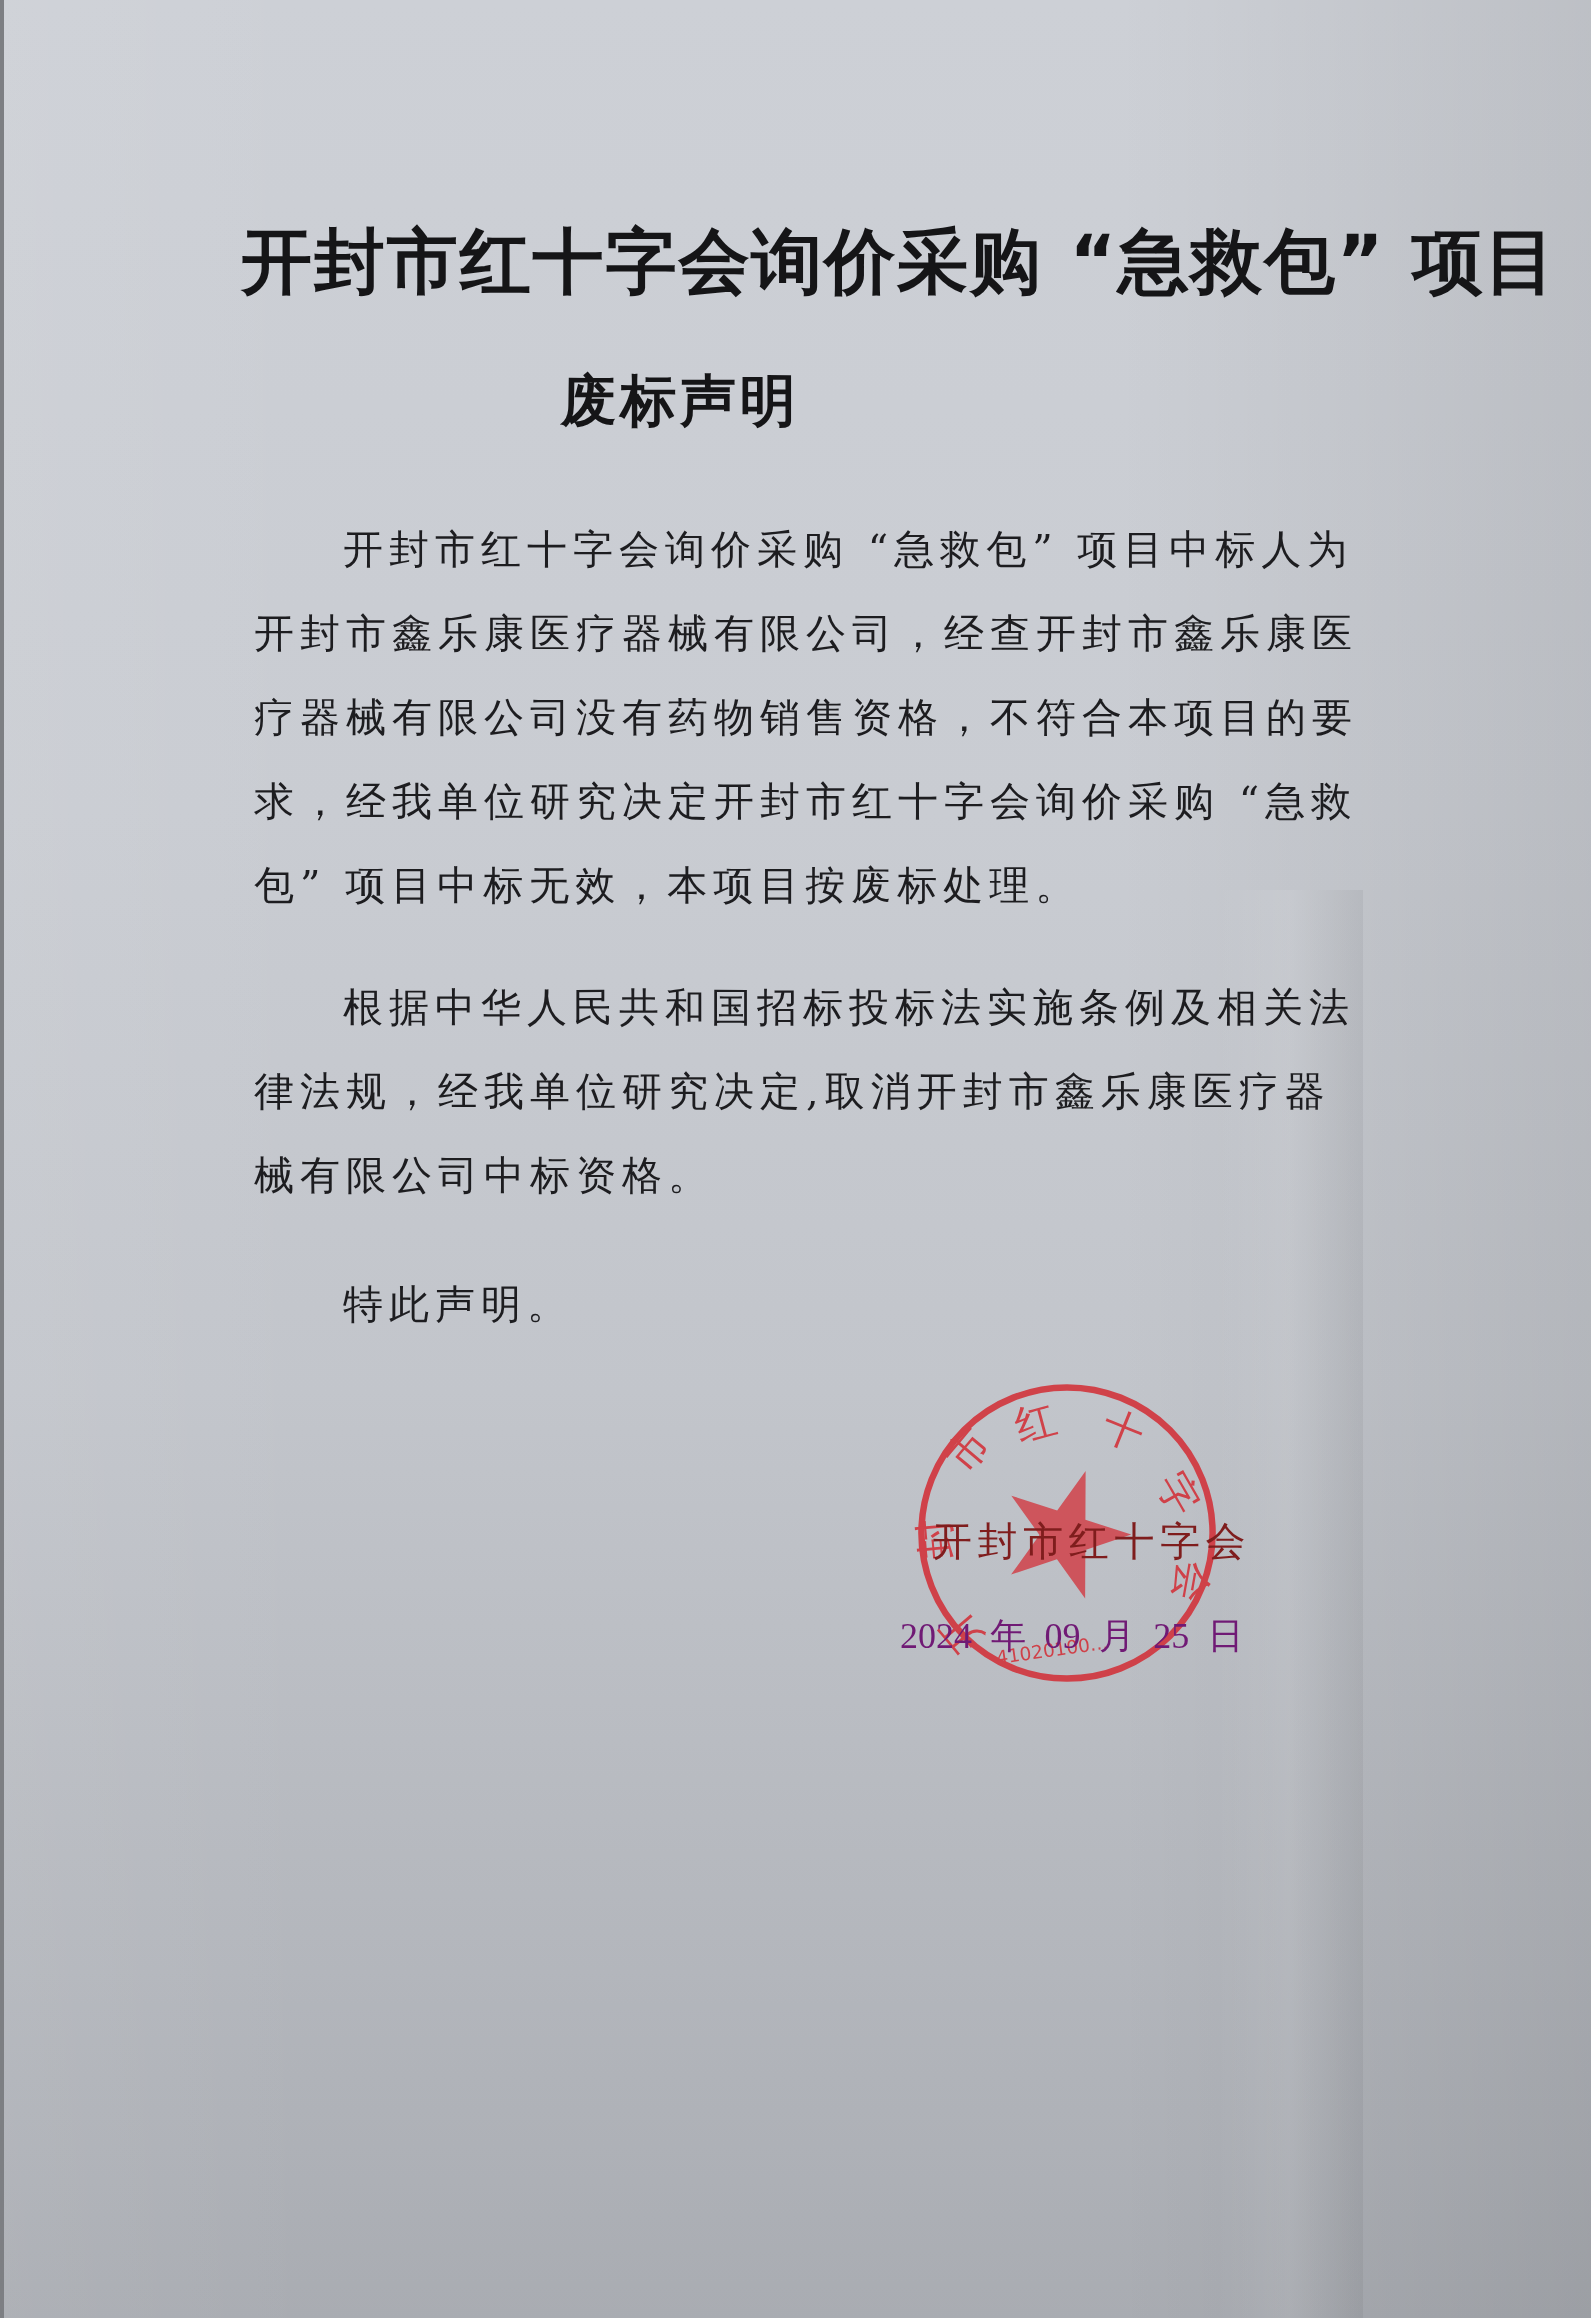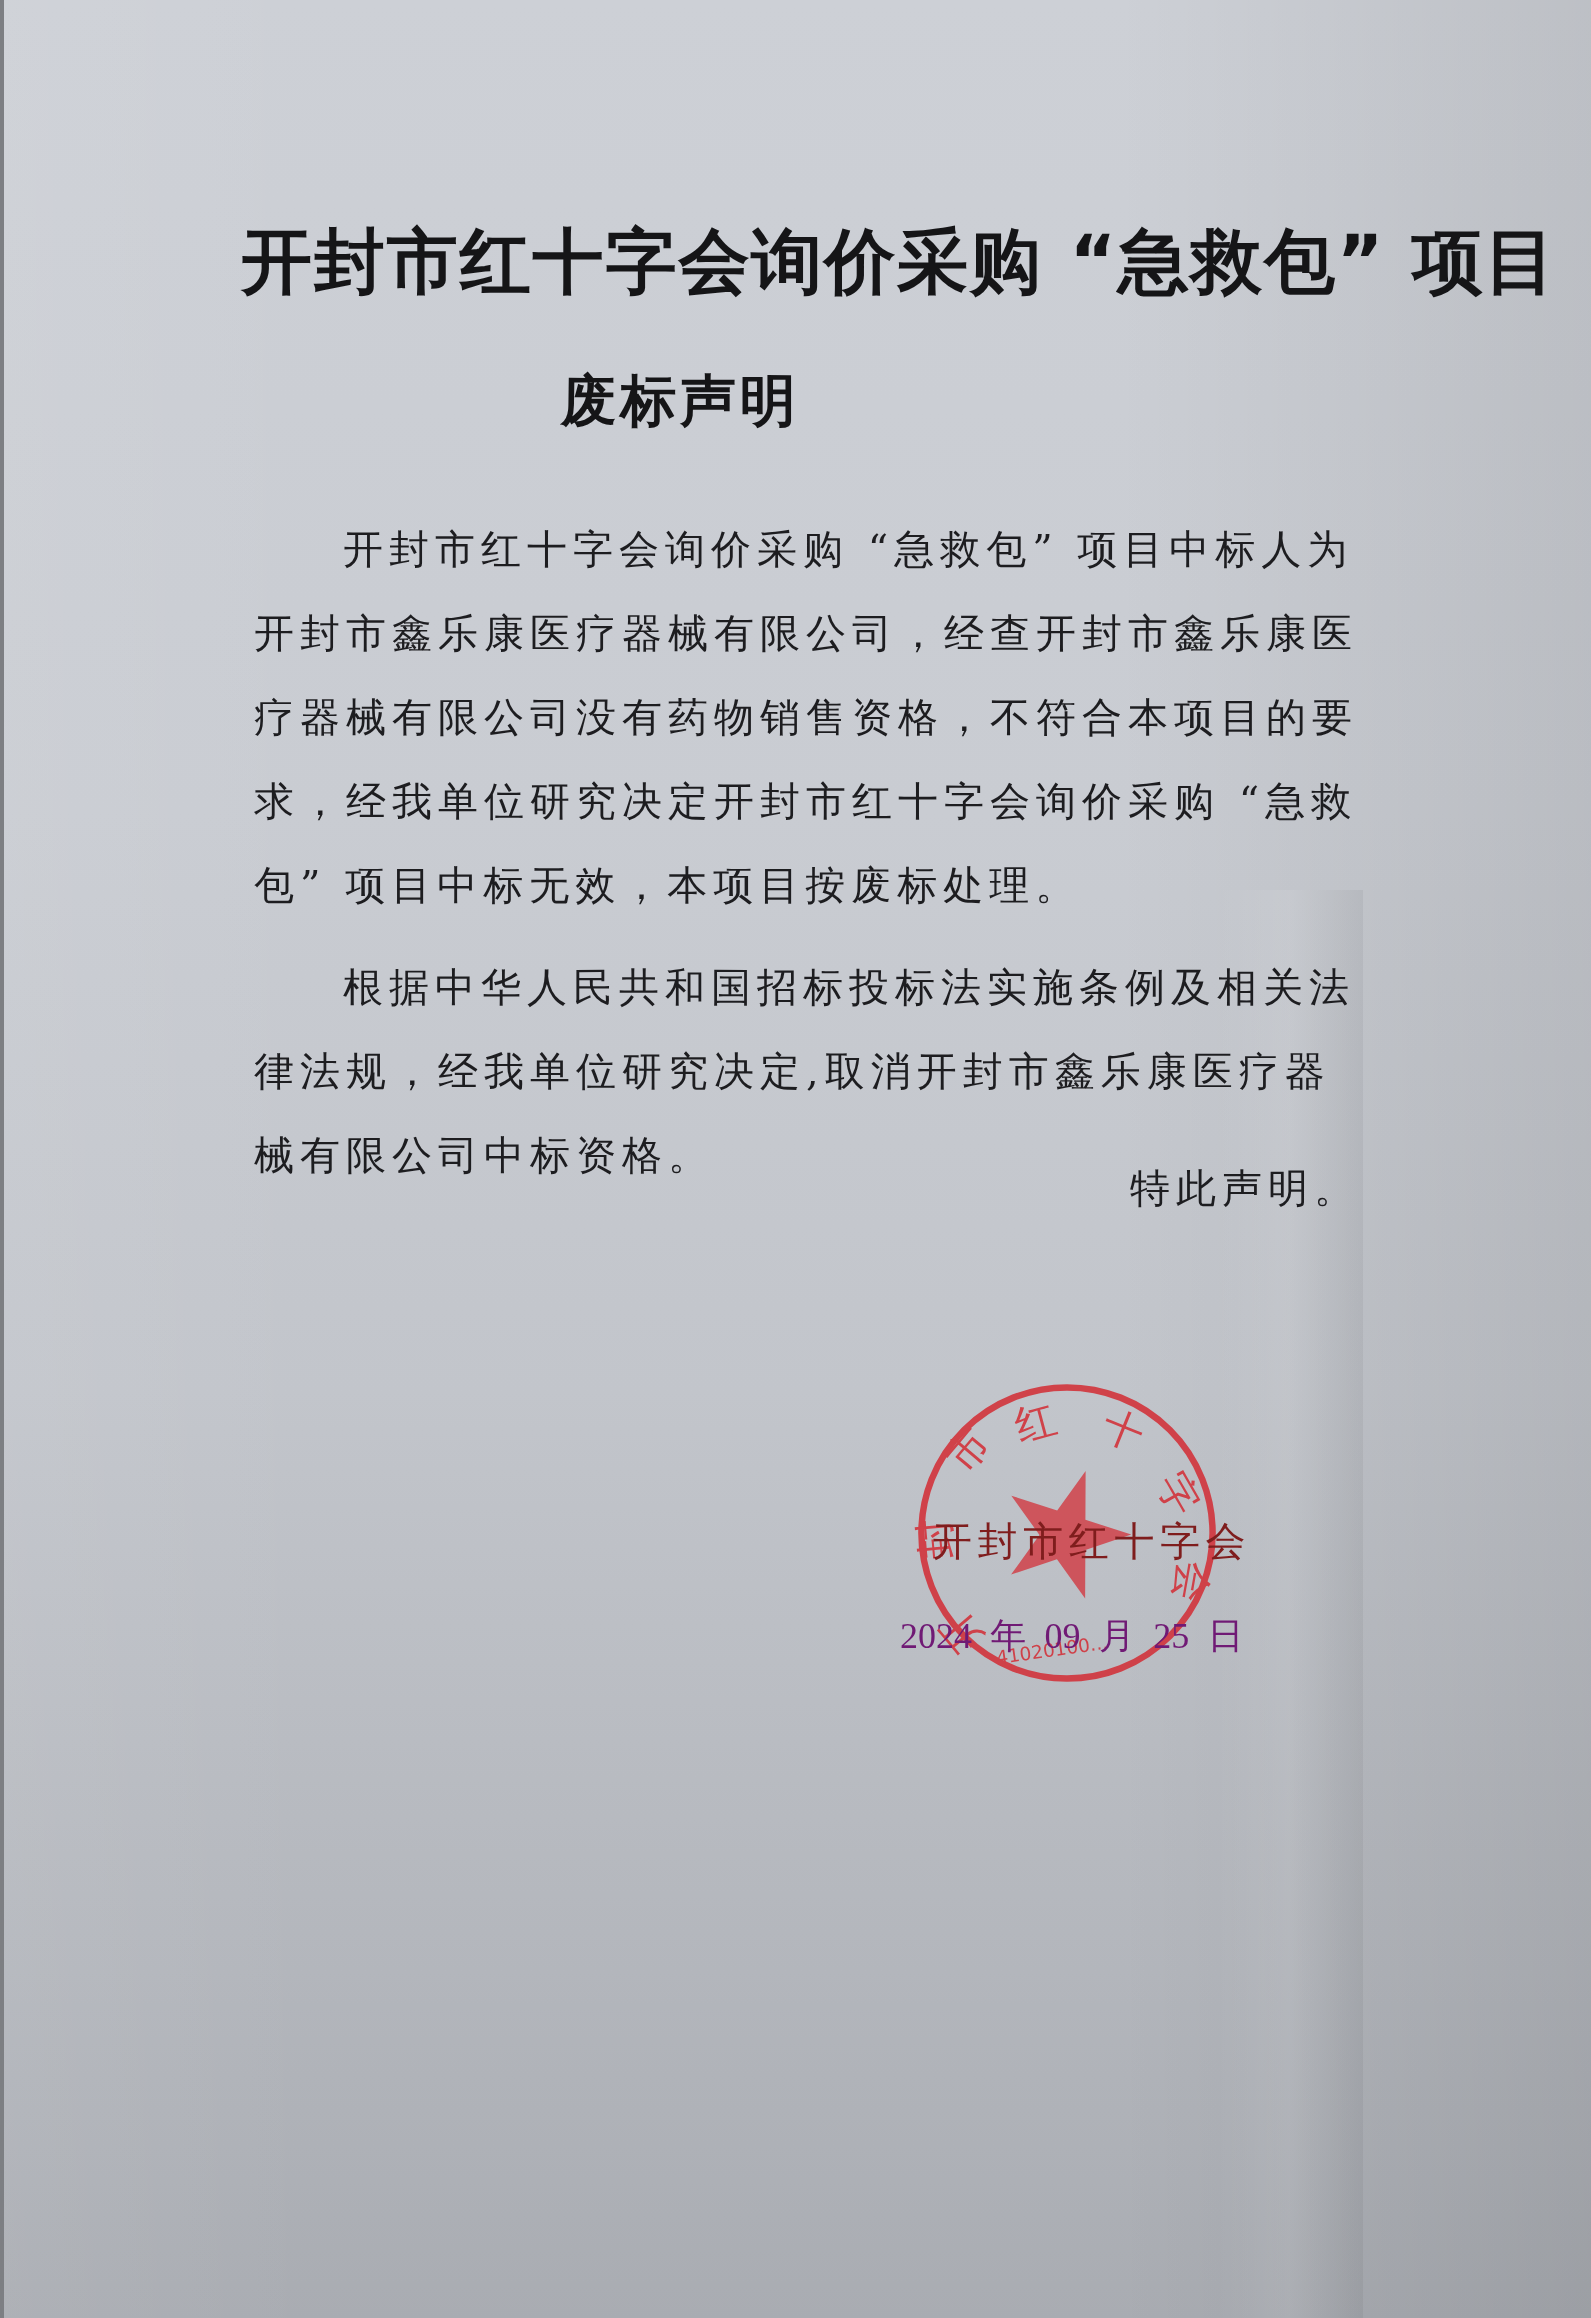--- a/index.html
+++ b/index.html
@@ -62,22 +62,22 @@
       position: absolute;
       left: 246px;
       width: 1122px;
       font-family: "DejaVu Serif", "Liberation Serif", serif;
       font-size: 40px;
       line-height: 84px;
       letter-spacing: 6px;
       color: #1d1d20;
     }
     .p1 { top: 499px; }
-    .p2 { top: 937px; }
-    .p3 { top: 1138px; text-align: right; }
+    .p2 { top: 957px; }
+    .p3 { top: 1254px; }
     .p {
       text-indent: 89px;
       margin: 8px;
     }
     .signature {
       position: absolute;
       left: 932px;
       top: 1514px;
       font-family: "DejaVu Serif", "Liberation Serif", serif;
       font-size: 40px;

